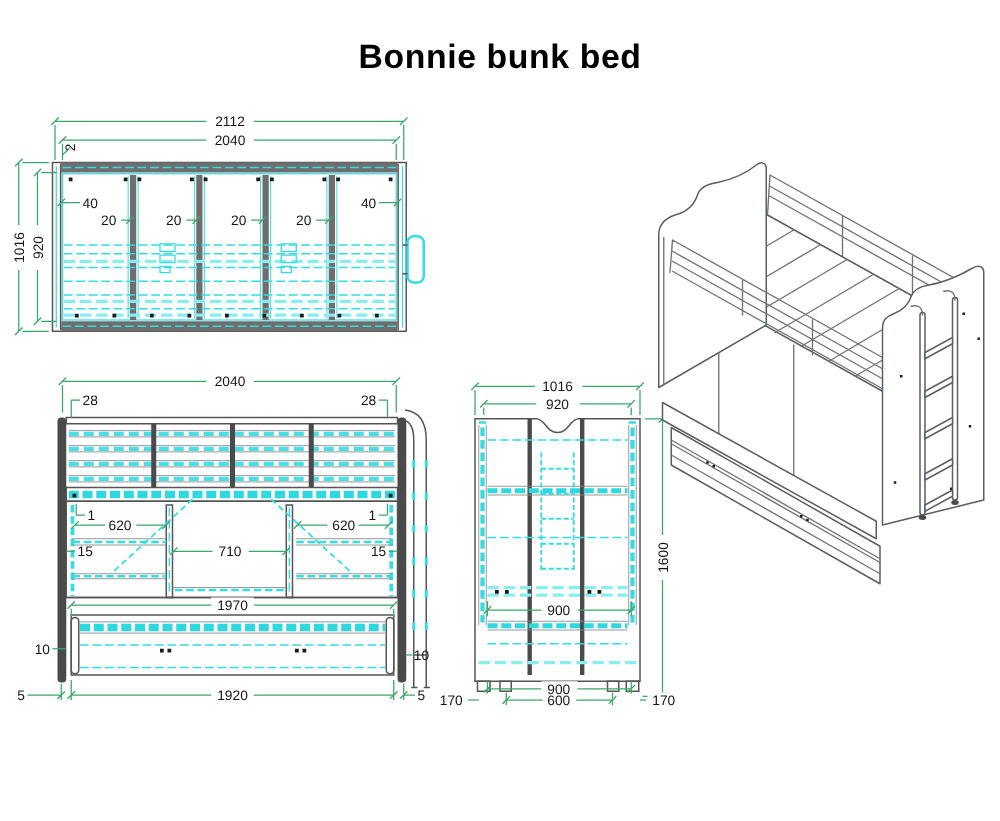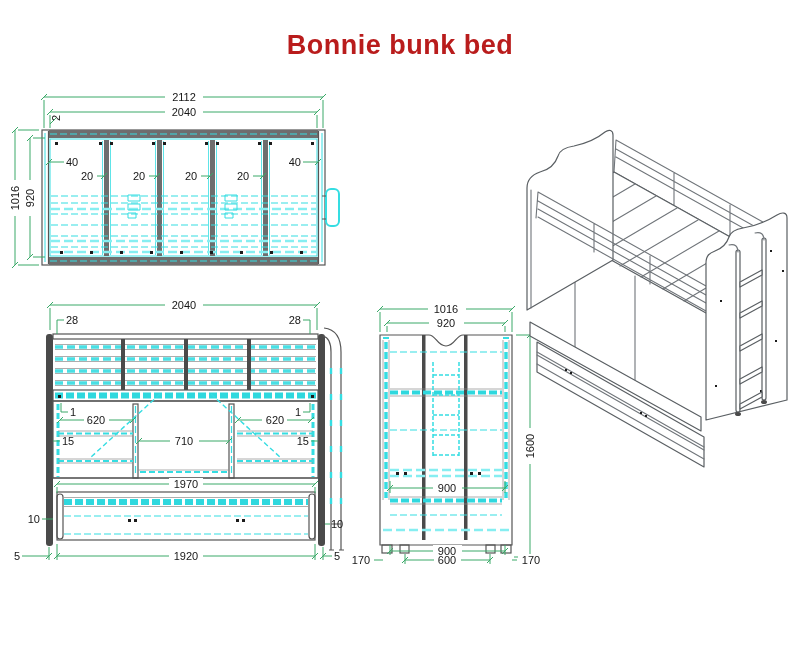--- a/index.html
+++ b/index.html
@@ -1,17 +1,17 @@
 <!DOCTYPE html>
 <html><head>
 <meta charset="utf-8">
 <style>
   html,body{margin:0;padding:0;background:#fff;}
   .canvas{position:relative;width:800px;height:657px;background:#fff;overflow:hidden;font-family:"Liberation Sans",sans-serif;}
-  .title{position:absolute;left:0;top:30px;width:800px;text-align:center;font-size:27px;font-weight:bold;color:#b91c1c;letter-spacing:.5px;}
+  .title{position:absolute;left:0;top:30px;width:800px;text-align:center;font-size:27px;font-weight:bold;color:#000000;letter-spacing:.5px;}
   svg text{font-family:"Liberation Sans",sans-serif;font-size:11px;fill:#161616;}
   svg text.tmid{text-anchor:middle;}
   svg text.tend{text-anchor:end;}
   .dim{stroke:#3aa968;stroke-width:1;fill:none;}
   .dbg{fill:#fff;stroke:none;}
   .cy1{stroke:#35dde2;stroke-width:1.2;fill:none;stroke-dasharray:7 3;}
   .cy2{stroke:#86eef1;stroke-width:2.6;fill:none;stroke-dasharray:9 4;}
   .cyb{stroke:#2fd8de;stroke-width:6;fill:none;stroke-dasharray:8 3;}
   .cys{stroke:#35dde2;fill:none;}
   .gthin{stroke:#8a8a8a;stroke-width:0.7;fill:none;}

